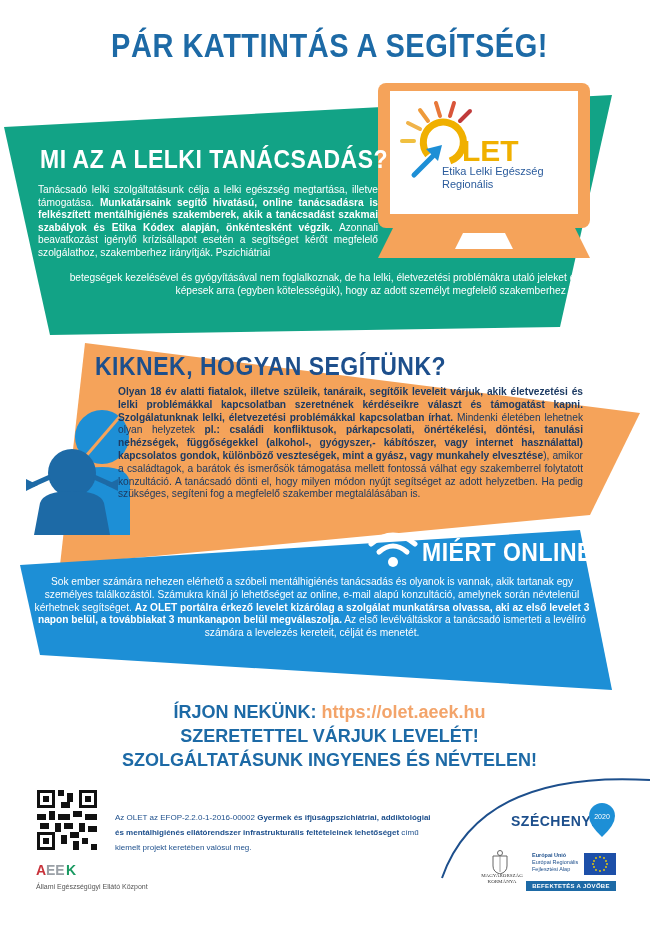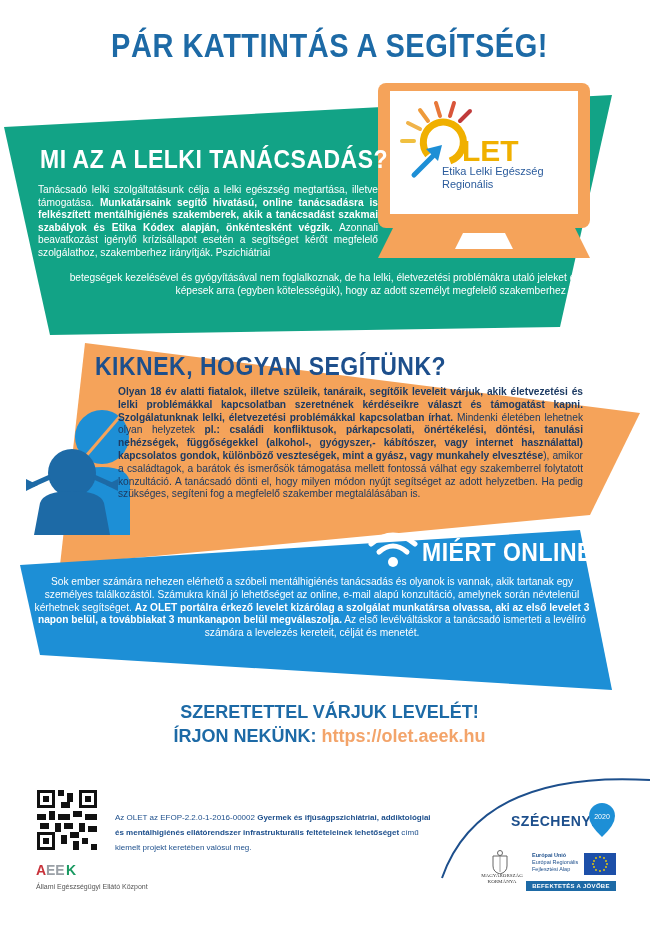--- a/index.html
+++ b/index.html
@@ -98,22 +98,23 @@
   <path d="M11,22 Q25,10 39,22" fill="none" stroke="#fff" stroke-width="5" stroke-linecap="round"></path>
   <circle cx="25" cy="32" r="5" fill="#fff"></circle>
 </svg>
 
 <div class="abs h-blue">MIÉRT ONLINE?</div>
 <div class="abs p-blue">
   <span>Sok ember számára nehezen elérhető a szóbeli mentálhigiénés tanácsadás és olyanok is vannak, akik tartanak egy személyes találkozástól. Számukra kínál jó lehetőséget az online, e-mail alapú konzultáció, amelynek során névtelenül kérhetnek segítséget. </span><b>Az OLET portálra érkező levelet kizárólag a szolgálat munkatársa olvassa, aki az első levelet 3 napon belül, a továbbiakat 3 munkanapon belül megválaszolja.</b><span> Az első levélváltáskor a tanácsadó ismerteti a levélíró számára a levelezés kereteit, célját és menetét.</span>
 </div>
 
 <div class="abs cta">
+  <div><span>ÍRJON NEKÜNK: </span><span class="url">https://olet.aeek.hu</span></div>
   <div>SZERETETTEL VÁRJUK LEVELÉT!</div>
-  <div><span>ÍRJON NEKÜNK: </span><span class="url">https://olet.aeek.hu</span></div>
+  <div>SZOLGÁLTATÁSUNK INGYENES ÉS NÉVTELEN!</div>
 </div>
 
 <svg class="abs" style="left:440px;top:760px;" width="219" height="120" viewBox="0 0 219 120">
   <path d="M2,118 Q40,10 210,20" fill="none" stroke="#1d4f8c" stroke-width="2"></path>
 </svg>
 
 <svg class="abs" style="left:37px;top:790px;" width="60" height="60" viewBox="0 0 20 20">
   <rect width="20" height="20" fill="#fff"></rect>
   <g fill="#111">
     <rect x="0" y="0" width="6" height="6"></rect>

